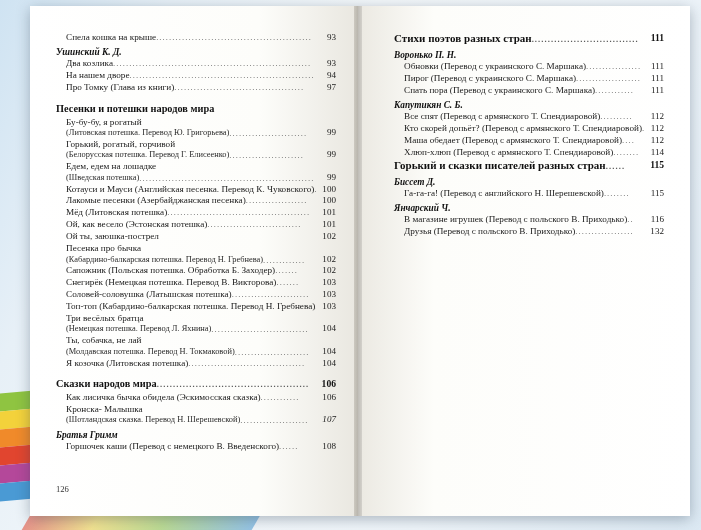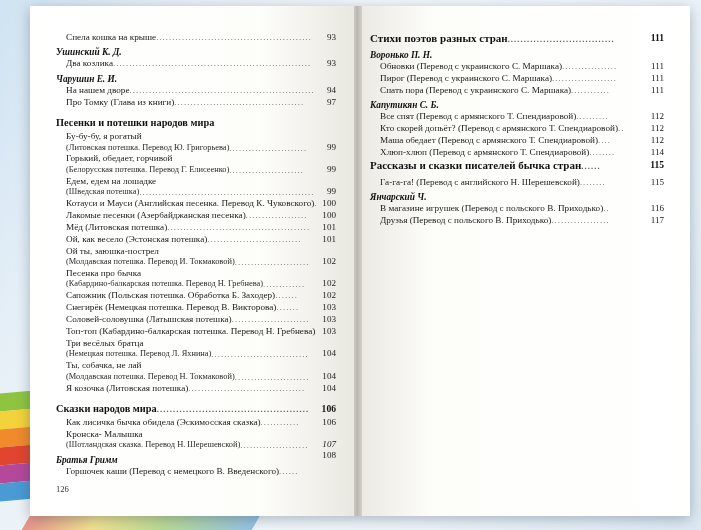--- a/index.html
+++ b/index.html
@@ -65,21 +65,21 @@
     left: 0;
     width: 328px;
     background: linear-gradient(90deg,#ffffff 0%, #fdfdfa 70%, #e9e7e0 100%);
     padding: 26px 22px 0 26px;
     box-sizing: border-box;
   }
   .page-right {
     left: 332px;
     width: 328px;
     background: linear-gradient(90deg,#eceae3 0%, #fdfdfa 22%, #ffffff 100%);
-    padding: 26px 26px 0 8px;
+    padding: 26px 26px 0 32px;
     box-sizing: border-box;
   }
   .gutter {
     position: absolute;
     left: 324px;
     top: 0;
     width: 10px;
     height: 510px;
     background: linear-gradient(90deg, rgba(180,175,165,.55), rgba(120,115,105,.45) 45%, rgba(190,185,175,.5) 100%);
   }
@@ -175,37 +175,36 @@
       <div id="left-content">
           <div class="entry indent-1">
             <span class="title-line">Спела кошка на крыше<span class="dots"> ................................................</span></span>
             <span class="pageno" style="bottom: 0px;">93</span>
           </div>
           <div class="toc-author">Ушинский К. Д.</div>
           <div class="entry indent-1">
             <span class="title-line">Два козлика<span class="dots"> .............................................................</span></span>
             <span class="pageno" style="bottom: 0px;">93</span>
           </div>
-          <div class="toc-author">Чарушин Е. И.</div>
           <div class="entry indent-1">
             <span class="title-line">На нашем дворе<span class="dots"> .........................................................</span></span>
             <span class="pageno" style="bottom: 0px; text-align: center;">94</span>
           </div>
           <div class="entry indent-1">
             <span class="title-line">Про Томку (Глава из книги)<span class="dots"> ........................................</span></span>
             <span class="pageno" style="bottom: 0px;">97</span>
           </div>
           <div class="toc-section-title"><span>Песенки и потешки народов мира</span></div>
           <div class="entry indent-1">
             <span class="title-line">Бу-бу-бу, я рогатый</span>
             <span class="sub">(Литовская потешка. Перевод Ю. Григорьева)<span class="dots"> ........................</span></span>
             <span class="pageno" style="bottom: 0px;">99</span>
           </div>
           <div class="entry indent-1">
-            <span class="title-line">Горький, обедает, горчивой</span>
+            <span class="title-line">Горький, рогатый, горчивой</span>
             <span class="sub">(Белорусская потешка. Перевод Г. Елисеенко)<span class="dots"> .......................</span></span>
             <span class="pageno" style="bottom: 0px;">99</span>
           </div>
           <div class="entry indent-1">
             <span class="title-line">Едем, едем на лошадке</span>
             <span class="sub">(Шведская потешка)<span class="dots"> ......................................................</span></span>
             <span class="pageno" style="bottom: 0px;">99</span>
           </div>
           <div class="entry indent-1">
             <span class="title-line">Котауси и Мауси (Английская песенка. Перевод К. Чуковского)<span class="dots"> ..</span></span>
@@ -218,21 +217,20 @@
           <div class="entry indent-1">
             <span class="title-line">Мёд (Литовская потешка)<span class="dots"> ............................................</span></span>
             <span class="pageno" style="bottom: 0px;">101</span>
           </div>
           <div class="entry indent-1">
             <span class="title-line">Ой, как весело (Эстонская потешка)<span class="dots"> .............................</span></span>
             <span class="pageno" style="bottom: 0px;">101</span>
           </div>
           <div class="entry indent-1">
             <span class="title-line">Ой ты, заюшка-пострел</span>
-            <span class="sub">(Молдавская потешка. Перевод И. Токмаковой)<span class="dots"> .......................</span></span>
             <span class="pageno" style="bottom: 0px;">102</span>
           </div>
           <div class="entry indent-1">
             <span class="title-line">Песенка про бычка</span>
             <span class="sub">(Кабардино-балкарская потешка. Перевод Н. Гребнева)<span class="dots"> .............</span></span>
             <span class="pageno" style="bottom: 0px;">102</span>
           </div>
           <div class="entry indent-1">
             <span class="title-line">Сапожник (Польская потешка. Обработка Б. Заходер)<span class="dots"> .......</span></span>
             <span class="pageno" style="bottom: 0px;">102</span>
@@ -269,21 +267,21 @@
             <span class="pageno" style="bottom: 0px;">106</span>
           </div>
           <div class="entry indent-1">
             <span class="title-line">Кронска- Малышка</span>
             <span class="sub">(Шотландская сказка. Перевод Н. Шерешевской)<span class="dots"> .....................</span></span>
             <span class="pageno" style="bottom: 0px; font-style: italic;">107</span>
           </div>
           <div class="toc-author">Братья Гримм</div>
           <div class="entry indent-1">
             <span class="title-line">Горшочек каши (Перевод с немецкого В. Введенского)<span class="dots"> ......</span></span>
-            <span class="pageno" style="bottom: 16px;">108</span>
+            <span class="pageno" style="bottom: 0px;">108</span>
           </div>
         </div>
       <div class="folio">126</div>
     </div>
     <div class="gutter"></div>
     <div class="page page-right">
       <div id="right-content">
           <div class="big-section"><span>Стихи поэтов разных стран</span><span class="dots"> .................................</span><span class="sec-pageno">111</span></div>
           <div class="toc-author">Воронько П. Н.</div>
           <div class="entry indent-1">
@@ -308,30 +306,31 @@
             <span class="pageno" style="bottom: 0px;">112</span>
           </div>
           <div class="entry indent-1">
             <span class="title-line">Маша обедает (Перевод с армянского Т. Спендиаровой)<span class="dots"> ....</span></span>
             <span class="pageno" style="bottom: 0px;">112</span>
           </div>
           <div class="entry indent-1">
             <span class="title-line">Хлюп-хлюп (Перевод с армянского Т. Спендиаровой)<span class="dots"> ........</span></span>
             <span class="pageno" style="bottom: 0px;">114</span>
           </div>
-          <div class="big-section"><span>Рассказы и сказки писателей бычка стран</span><span class="dots"> ......</span><span class="sec-pageno">115</span></div>
+          <div class="big-section"><span>Горький и сказки писателей разных стран</span><span class="dots"> ......</span><span class="sec-pageno">115</span></div>
+          <div class="toc-author">Биссет Д.</div>
           <div class="entry indent-1">
             <span class="title-line">Га-га-га! (Перевод с английского Н. Шерешевской)<span class="dots"> ........</span></span>
             <span class="pageno" style="bottom: 0px;">115</span>
           </div>
           <div class="toc-author">Янчарский Ч.</div>
           <div class="entry indent-1">
             <span class="title-line">В магазине игрушек (Перевод с польского В. Приходько)<span class="dots"> ..</span></span>
             <span class="pageno" style="bottom: 0px;">116</span>
           </div>
           <div class="entry indent-1">
             <span class="title-line">Друзья (Перевод с польского В. Приходько)<span class="dots"> ..................</span></span>
-            <span class="pageno" style="bottom: 0px;">117</span>
+            <span class="pageno" style="bottom: 0px;">132</span>
           </div>
         </div>
     </div>
   </div>
 </div>
 
 </body></html>

